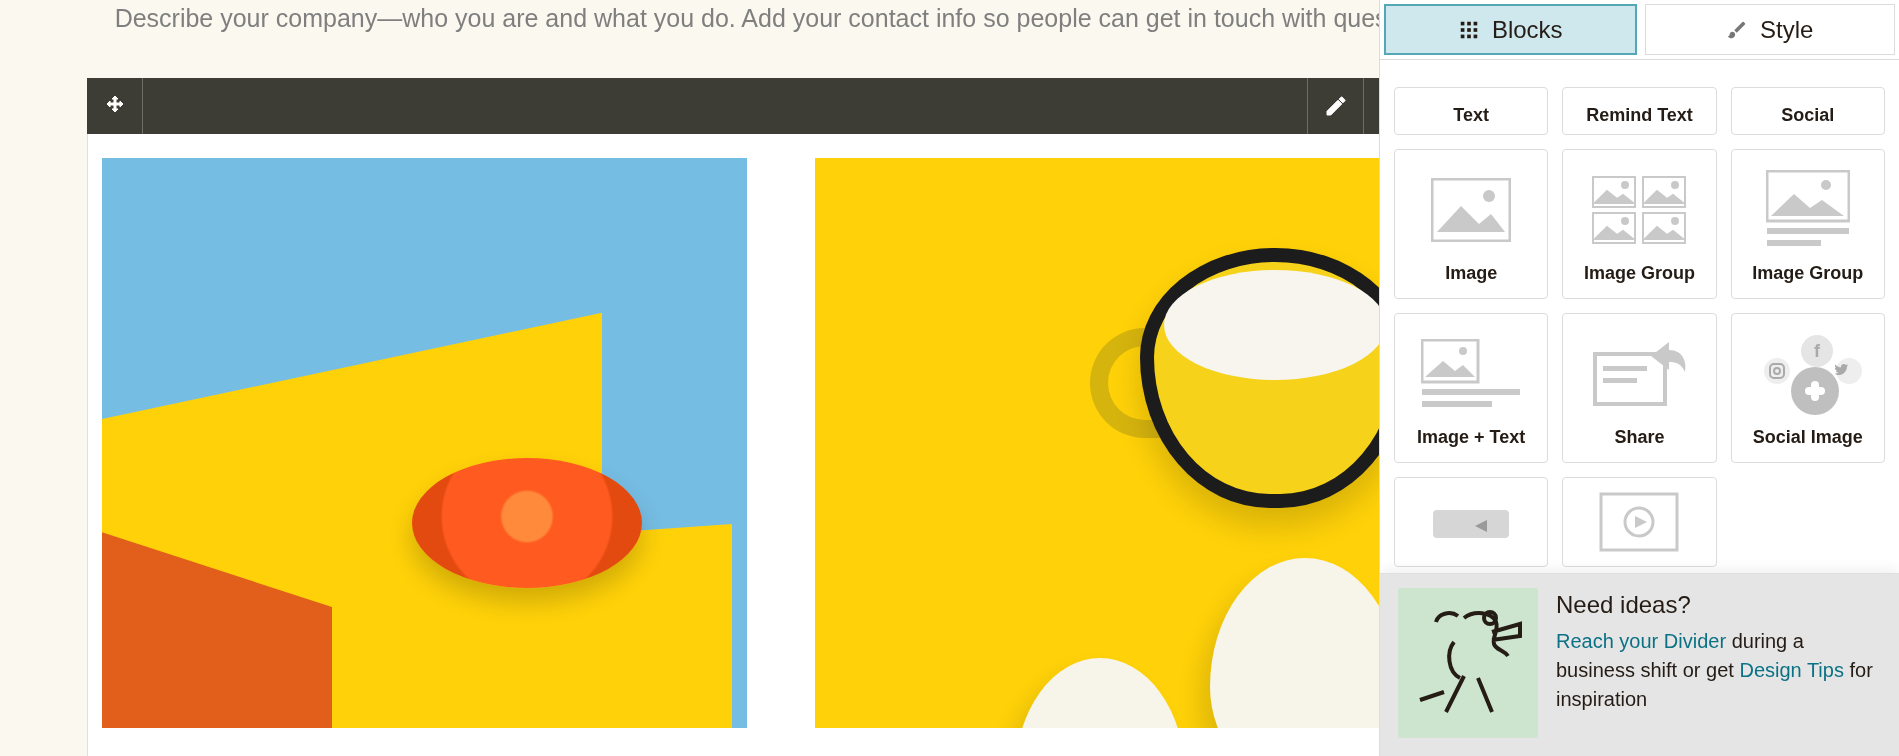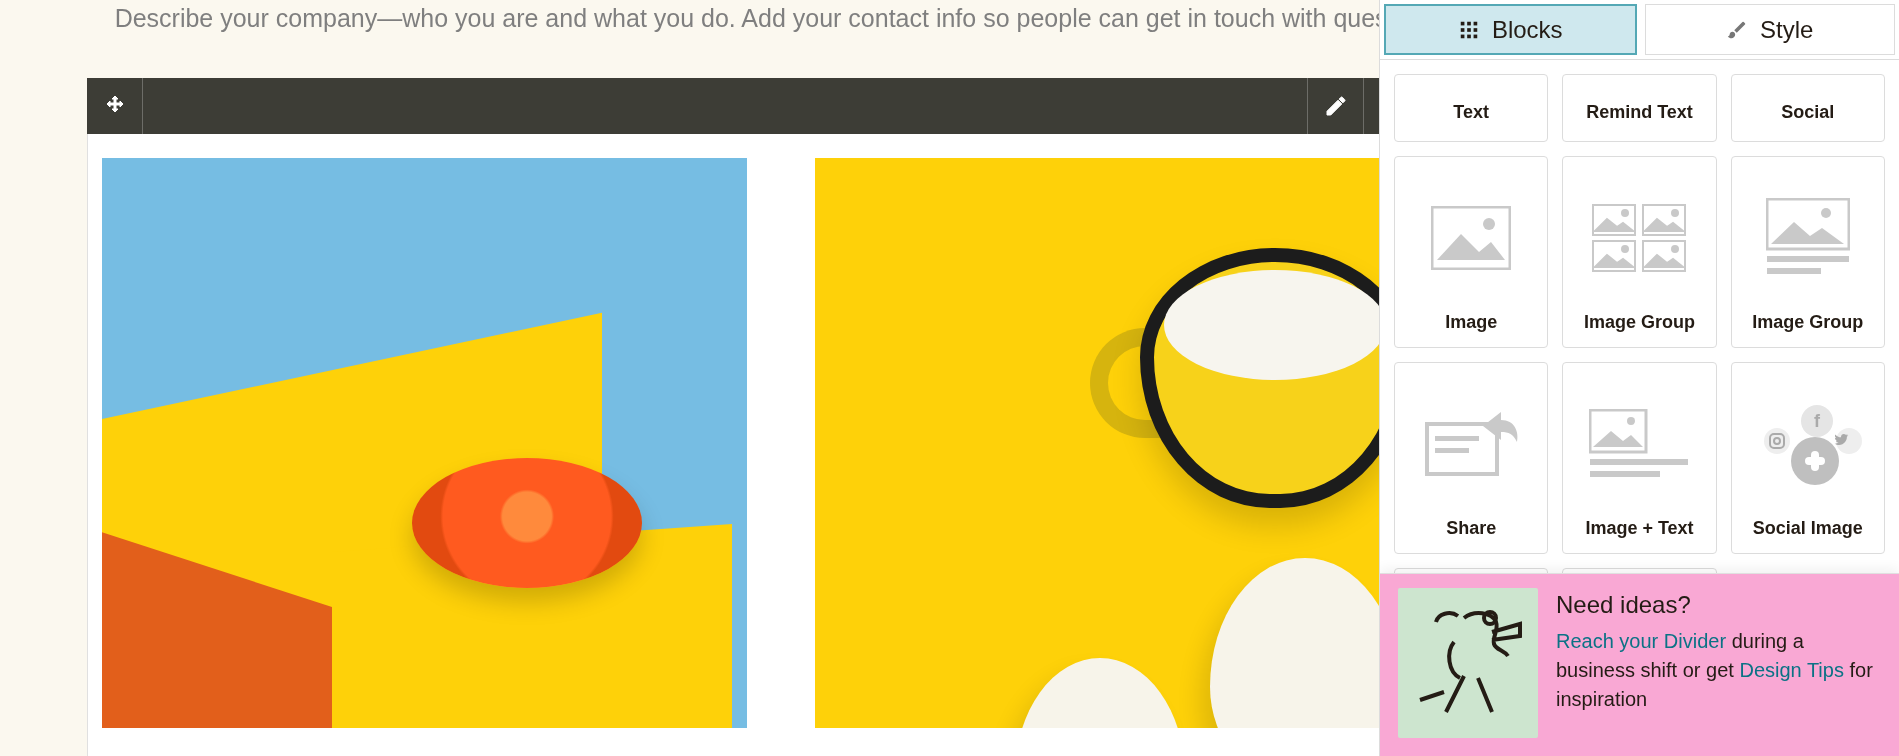--- a/index.html
+++ b/index.html
@@ -126,38 +126,38 @@
   }
   .tab svg { width:22px; height:22px; }
   .blocks-scroll {
     flex:1; overflow:hidden; position:relative;
   }
   .blocks-grid {
     display:grid; grid-template-columns: repeat(3, 1fr);
     gap:14px; padding:14px;
   }
   .block-tile {
-    border:1px solid #dcdcdc; border-radius:4px; height:192px;
+    border:1px solid #dcdcdc; border-radius:4px; height:150px;
     display:flex; flex-direction:column; align-items:center; justify-content:space-between;
     padding:14px 8px; cursor:grab; font-size:18px; font-weight:600; color:#241c15;
     background:#fff;
   }
-  .block-tile.short { height:68px; justify-content:center; }
+  .block-tile.short { height:48px; justify-content:center;margin-top:13px; }
   .block-tile .ico {
     flex:1; display:flex; align-items:center; justify-content:center; width:100%;
   }
   .block-tile .ico svg { fill:#c9c9c9; }
   .block-tile .lbl { margin-top:8px; }
 
   
   .block-tile.partial { height:90px; overflow:hidden; justify-content:flex-start; padding-top:14px;}
 
   
   .help {
-    position:absolute; bottom:0; left:0; right:0; background:#f9a8d4;
+    position:absolute; bottom:0; left:0; right:0; background:#e5e5e5;
     border-top:1px solid #e0e0e0; padding:14px 18px 18px; display:flex; gap:18px;
     box-shadow:0 -4px 12px rgba(0,0,0,.06);
   }
   .help-illus{
     width:220px; height:150px; background:#cde5cf; border-radius:2px;
     display:flex; align-items:center; justify-content:center;
   }
   .help-illus svg{ width:140px; height:130px; stroke:#241c15; fill:none; stroke-width:4; }
   .help-text{ font-size:20px; color:#241c15; line-height:1.45; }
   .help-text .title{ font-size:24px; margin-bottom:4px; }
@@ -304,40 +304,40 @@
               <path d="M5 46 L28 24 L44 38 L56 30 L78 46Z" fill="#c9c9c9"></path>
               <rect x="1" y="58" width="82" height="6" fill="#c9c9c9"></rect>
               <rect x="1" y="70" width="54" height="6" fill="#c9c9c9"></rect>
             </svg>
         </div>
         <span class="lbl">Image Group</span>
       </div>
 
       <div class="block-tile">
         <div class="ico">
-          <svg width="96" height="76" viewBox="0 0 96 76">
-              <rect x="4" y="18" width="70" height="50" fill="none" stroke="#c9c9c9" stroke-width="4"></rect>
-              <rect x="12" y="30" width="44" height="5" fill="#c9c9c9"></rect>
-              <rect x="12" y="42" width="34" height="5" fill="#c9c9c9"></rect>
-              <path d="M60 20 L78 6 L78 14 C92 14 96 26 94 36 C90 28 86 26 78 26 L78 34 Z" fill="#c9c9c9"></path>
-            </svg>
-        </div>
-        <span class="lbl">Share</span>
-      </div>
-      <div class="block-tile">
-        <div class="ico">
           <svg width="100" height="70" viewBox="0 0 100 70">
               <rect x="1" y="1" width="56" height="42" fill="none" stroke="#c9c9c9" stroke-width="3"></rect>
               <circle cx="42" cy="12" r="4" fill="#c9c9c9"></circle>
               <path d="M4 38 L22 22 L34 32 L42 26 L54 38Z" fill="#c9c9c9"></path>
               <rect x="1" y="50" width="98" height="6" fill="#c9c9c9"></rect>
               <rect x="1" y="62" width="70" height="6" fill="#c9c9c9"></rect>
             </svg>
         </div>
         <span class="lbl">Image + Text</span>
+      </div>
+      <div class="block-tile">
+        <div class="ico">
+          <svg width="96" height="76" viewBox="0 0 96 76">
+              <rect x="4" y="18" width="70" height="50" fill="none" stroke="#c9c9c9" stroke-width="4"></rect>
+              <rect x="12" y="30" width="44" height="5" fill="#c9c9c9"></rect>
+              <rect x="12" y="42" width="34" height="5" fill="#c9c9c9"></rect>
+              <path d="M60 20 L78 6 L78 14 C92 14 96 26 94 36 C90 28 86 26 78 26 L78 34 Z" fill="#c9c9c9"></path>
+            </svg>
+        </div>
+        <span class="lbl">Share</span>
       </div>
       <div class="block-tile">
         <div class="ico">
           <svg width="110" height="90" viewBox="0 0 110 90">
             <circle cx="64" cy="22" r="16" fill="#e5e5e5"></circle>
               <text x="64" y="28" text-anchor="middle" font-size="18" font-weight="700" fill="#aaa">f</text>
             <circle cx="24" cy="42" r="13" fill="#eee"></circle>
               <rect x="17" y="35" width="14" height="14" rx="4" fill="none" stroke="#aaa" stroke-width="2"></rect>
               <circle cx="24" cy="42" r="3" fill="none" stroke="#aaa" stroke-width="2"></circle>
             <circle cx="96" cy="42" r="13" fill="#eee"></circle>

